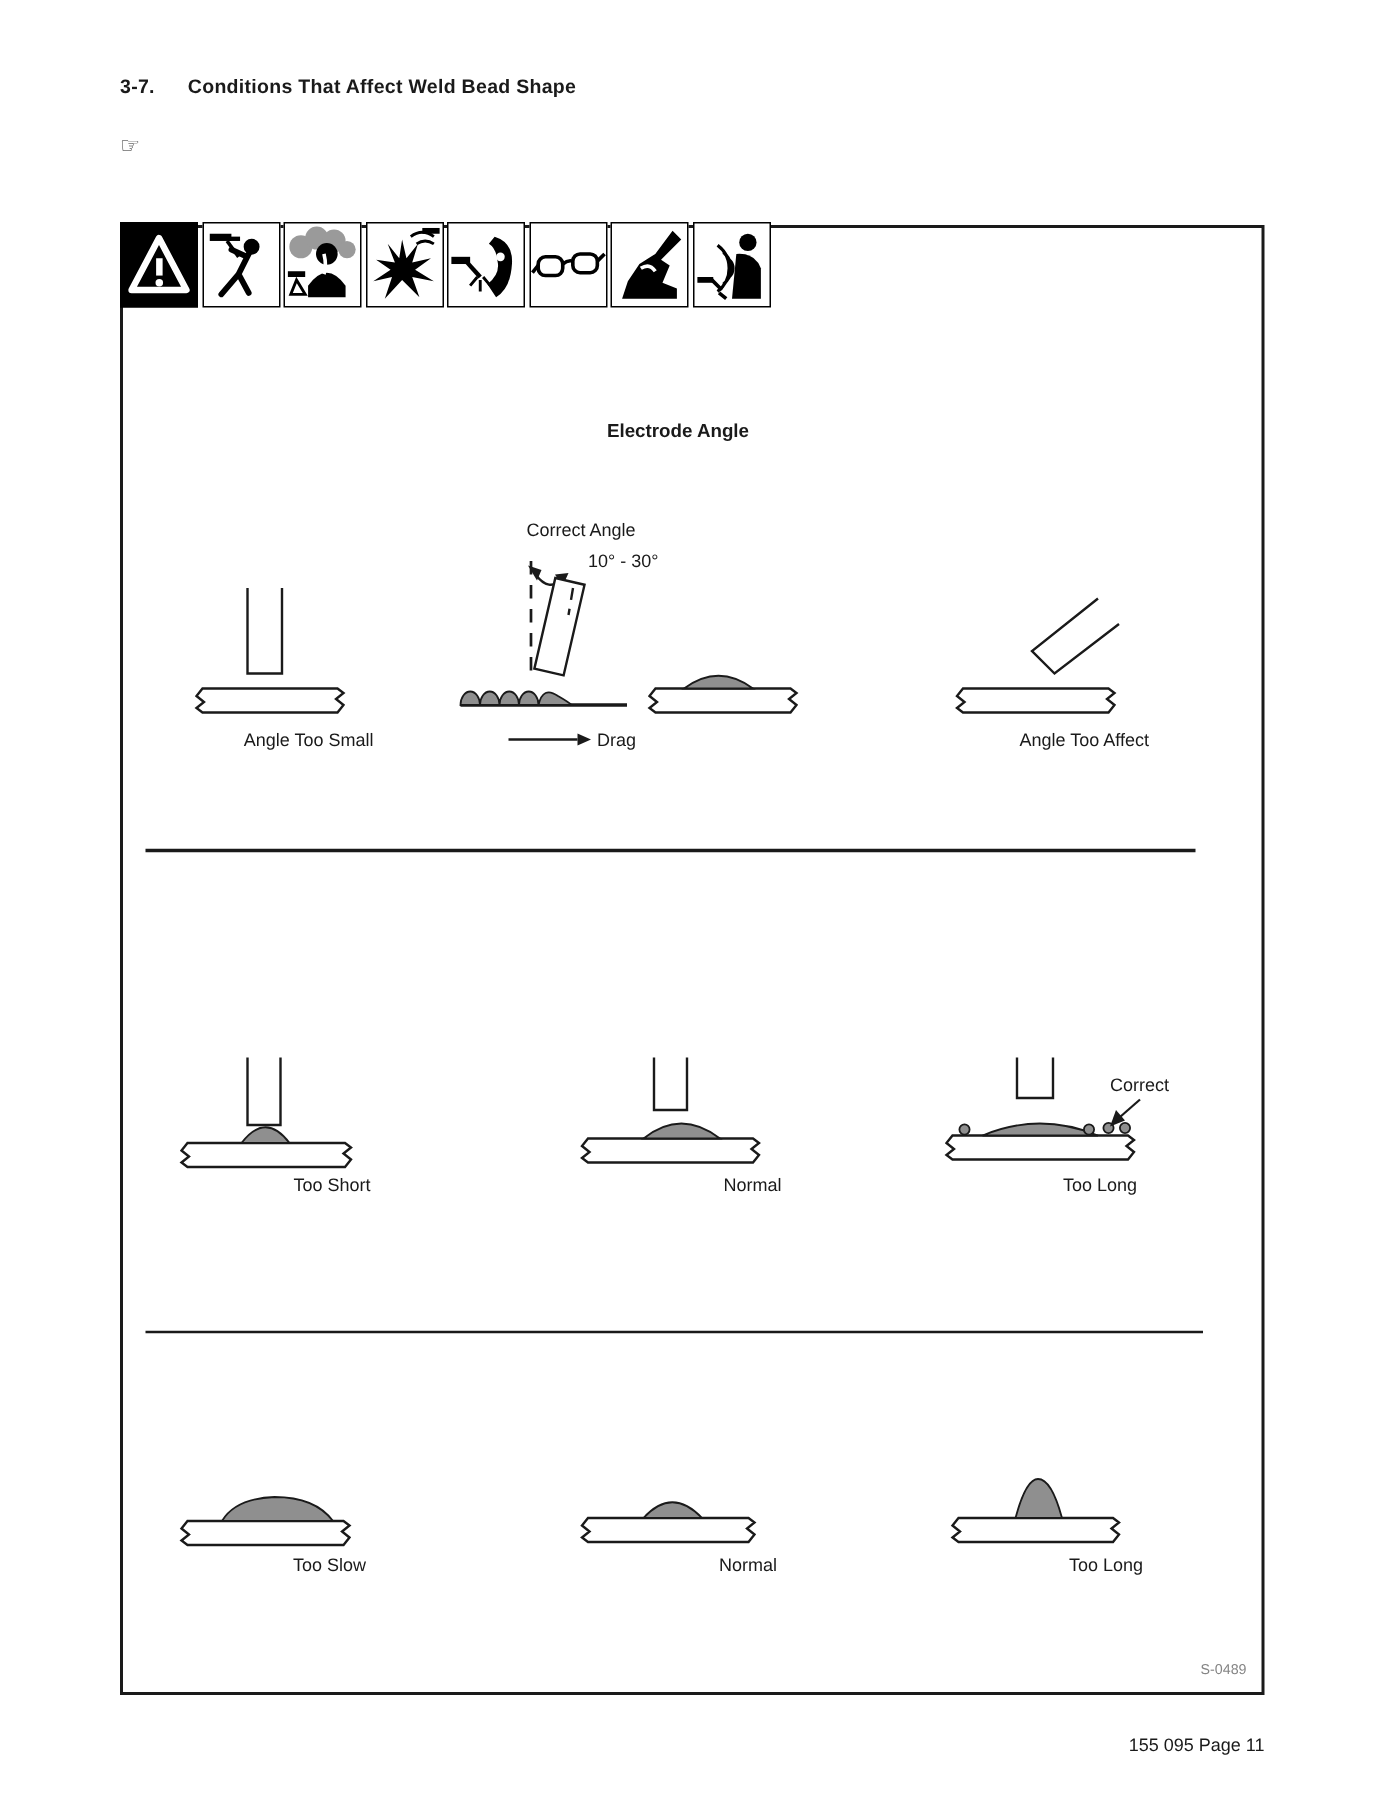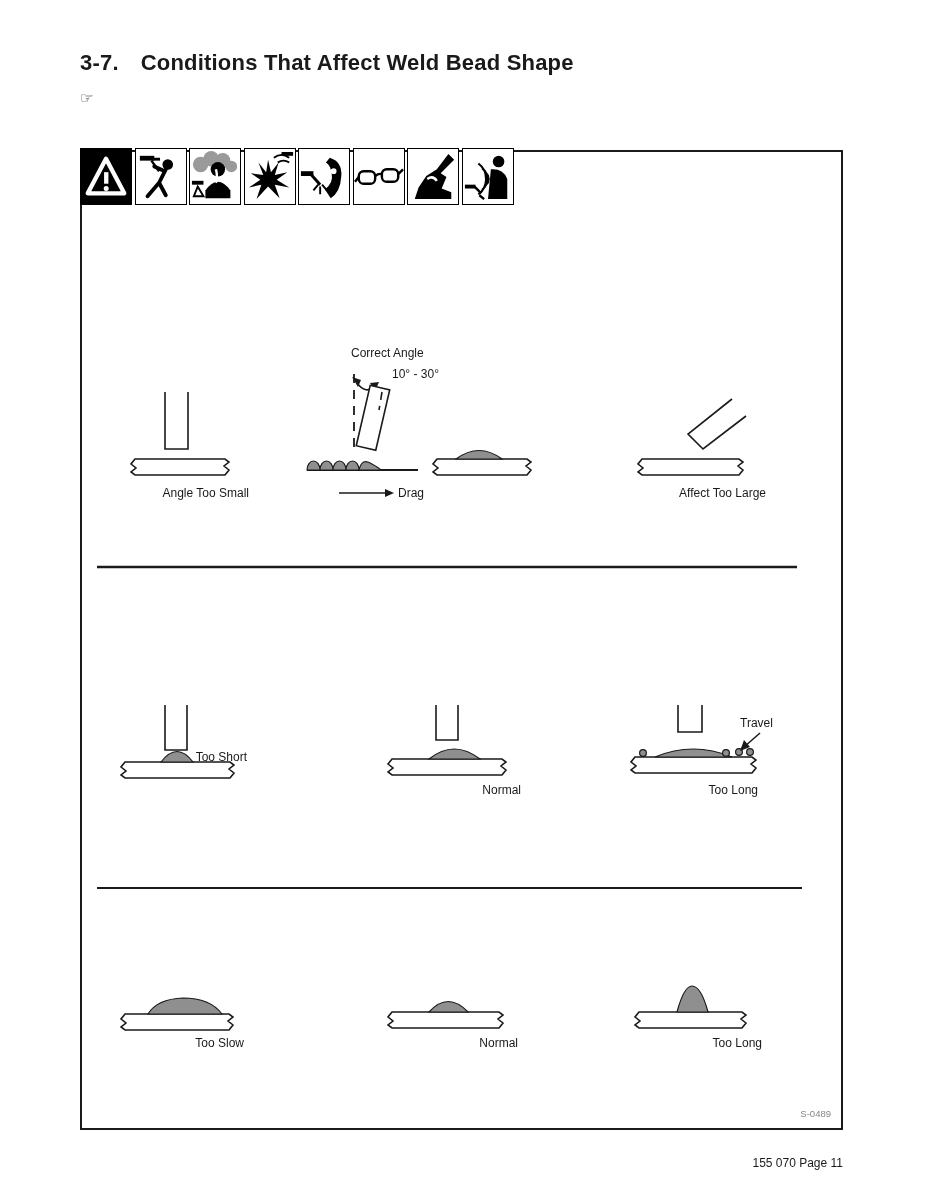--- a/index.html
+++ b/index.html
@@ -1,20 +1,20 @@
 <!DOCTYPE html>
 <html><head>
 <meta charset="utf-8">
 <style>
   html,body{margin:0;padding:0;background:#ffffff;}
   .page{
     position:relative;width:927px;height:1200px;background:#ffffff;overflow:hidden;
     font-family:"Liberation Sans","DejaVu Sans",sans-serif;color:#1a1a1a;
   }
-  .title{position:absolute;left:80px;top:50px;font-size:22px;font-weight:bold;letter-spacing:.2px;}
+  .title{position:absolute;left:80px;top:50px;font-size:13px;font-weight:bold;letter-spacing:.2px;}
   .title .num{margin-right:22px;}
   .note{position:absolute;left:80px;top:90px;font-size:12px;font-style:italic;display:flex;align-items:center;gap:7px;}
   .note .hand{font-style:normal;font-size:15px;line-height:1;}
   .figure{position:absolute;left:80px;top:150px;width:763px;height:980px;border:2px solid #1a1a1a;box-sizing:border-box;background:#fff;}
   .icons-row{position:absolute;left:-2px;top:-4px;display:flex;}
   .icon-cell{width:52px;height:57px;background:#fff;border:1.5px solid #000;box-sizing:border-box;margin-right:2.5px;}
   .icon-cell.dark{background:#000;}
   .icon-cell svg{width:100%;height:100%;display:block;}
   .fig-svg{position:absolute;left:0;top:0;width:759px;height:976px;}
   .lbl{position:absolute;font-size:12px;white-space:nowrap;}
@@ -177,33 +177,34 @@
       <g>
         <path class="plate" d="M310,860 H417 l4,3 l-5,4 l5,4 l-4,5 H310 l-4,-3 l5,-4 l-5,-4 l4,-5 Z"></path>
         <path class="bead" d="M347,860 Q366,839 386,860 Z"></path>
       </g>
       <g>
         <path class="plate" d="M557,860 H660 l4,3 l-5,4 l5,4 l-4,5 H557 l-4,-3 l5,-4 l-5,-4 l4,-5 Z"></path>
         <path class="bead" d="M595,860 Q602,834 610,834 Q619,834 626,860 Z"></path>
       </g>
     </svg>
 
+    <div class="sec-head" style="top:128px">Electrode Angle</div>
     <div class="lbl" style="left:269px;top:194px">Correct Angle</div>
     <div class="lbl" style="left:310px;top:215px">10° - 30°</div>
     <div class="lbl c" style="left:27px;top:334px;width:140px">Angle Too Small</div>
     <div class="lbl" style="left:316px;top:334px">Drag</div>
-    <div class="lbl c" style="left:544px;top:334px;width:140px">Affect Too Large</div>
-
-    <div class="lbl c" style="left:25px;top:598px;width:140px">Too Short</div>
+    <div class="lbl c" style="left:544px;top:334px;width:140px">Angle Too Affect</div>
+
+    <div class="lbl c" style="left:25px;top:631px;width:140px">Too Short</div>
     <div class="lbl c" style="left:299px;top:631px;width:140px">Normal</div>
     <div class="lbl c" style="left:536px;top:631px;width:140px">Too Long</div>
-    <div class="lbl" style="left:658px;top:564px">Travel</div>
+    <div class="lbl" style="left:658px;top:564px">Correct</div>
 
     <div class="lbl c" style="left:22px;top:884px;width:140px">Too Slow</div>
     <div class="lbl c" style="left:296px;top:884px;width:140px">Normal</div>
     <div class="lbl c" style="left:540px;top:884px;width:140px">Too Long</div>
 
     <div class="drawnum">S-0489</div>
   </div>
 
-  <div class="footer">155 070 Page 11</div>
+  <div class="footer">155 095 Page 11</div>
 
 </div>
 
 </body></html>

